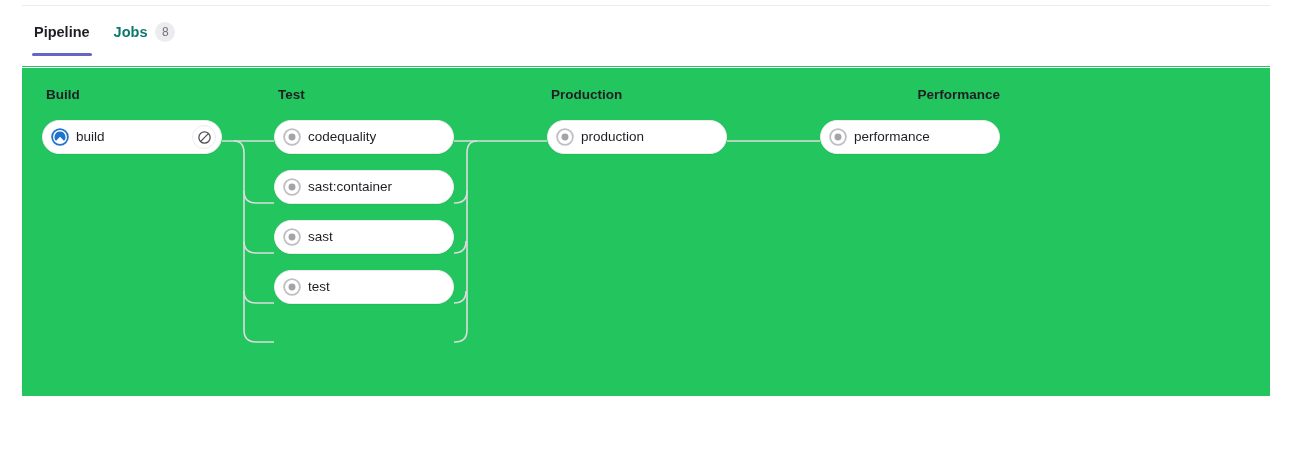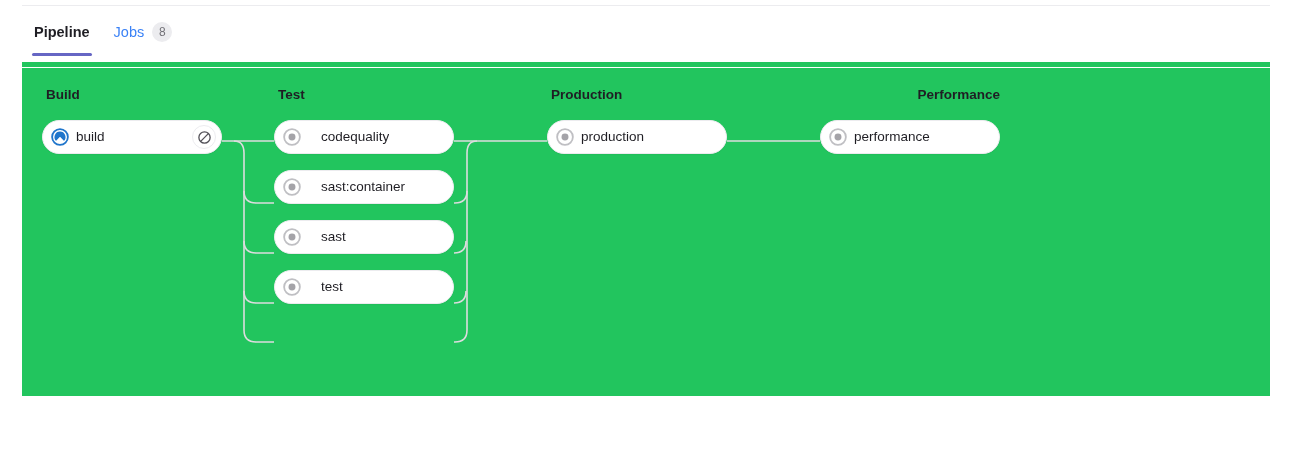--- a/index.html
+++ b/index.html
@@ -27,21 +27,21 @@
     background: #ececef;
   }
 
   
   .tabbar {
     position: absolute;
     left: 22px;
     top: 22px;
     width: 1248px;
     height: 45px;
-    border-bottom: 5px solid #22c55e;
+    border-bottom: 1px solid #22c55e;
     box-sizing: border-box;
     display: flex;
     align-items: flex-start;
   }
   .tab {
     position: relative;
     display: flex;
     align-items: center;
     gap: 8px;
     padding: 0 12px 13px 12px;
@@ -51,22 +51,22 @@
     background: transparent;
     border: none;
     font-family: "Liberation Sans", sans-serif;
   }
   .tab-label { white-space: nowrap; }
   .tab.active .tab-label {
     color: #1f1e24;
     font-weight: bold;
   }
   .tab.inactive .tab-label {
-    color: #3b82f6;
-    font-weight: normal;
+    color: #0f766e;
+    font-weight: bold;
   }
   .tab.active::after {
     content: "";
     position: absolute;
     left: 10px;
     right: 10px;
     bottom: -1px;
     height: 3px;
     background: #6666c4;
     border-radius: 2px;
@@ -170,21 +170,21 @@
     align-items: center;
     justify-content: center;
     cursor: pointer;
     padding: 0;
   }
 
   
   .stage-build  { left: 20px; }
   .stage-build  .job { width: 180px; }
   .stage-test   { left: 252px; }
-  .stage-test   .job { width: 180px; gap: 13px; }
+  .stage-test   .job { width: 180px; }
   .stage-prod   { left: 525px; }
   .stage-prod   .job { width: 180px; }
   .stage-perf   { left: 798px; text-align: right; }
   .stage-perf   .job { width: 180px; }
 </style>
 </head>
 <body>
 
 <div id="page">
 

